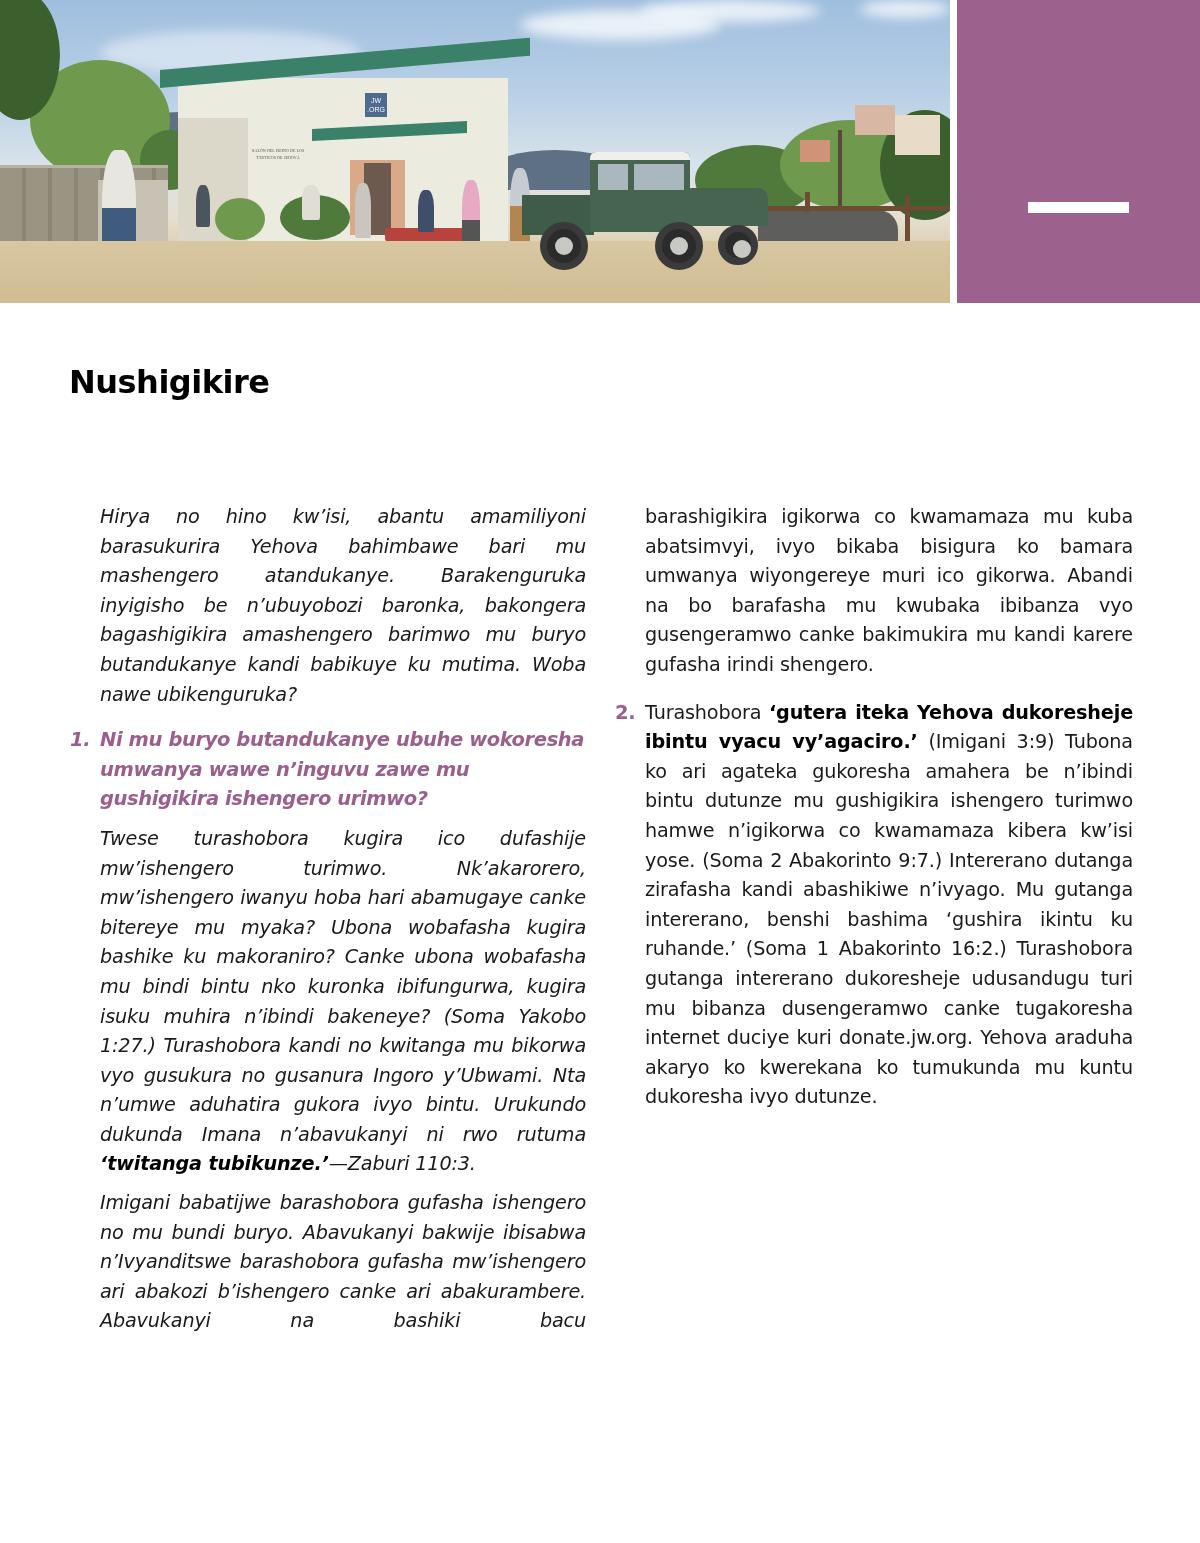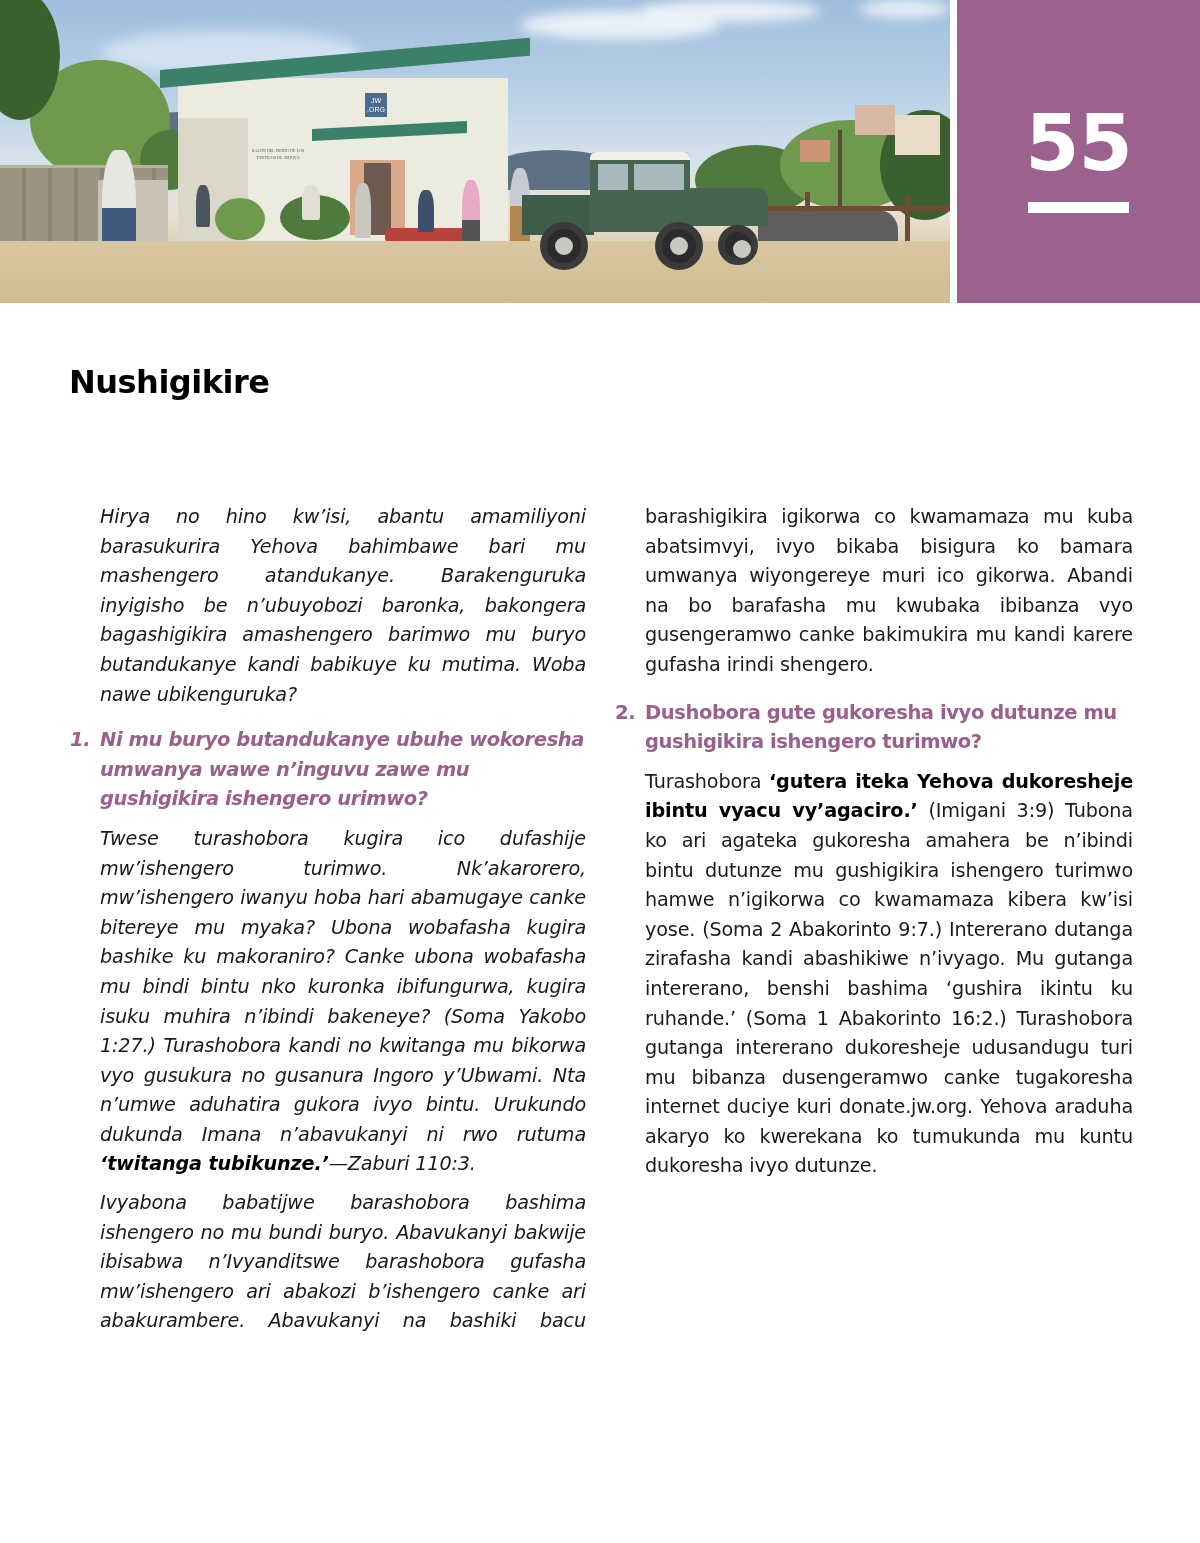--- a/index.html
+++ b/index.html
@@ -151,47 +151,45 @@
     <div class="win" style="left:8px; width:30px;"></div>
     <div class="win" style="left:44px; width:50px;"></div>
   </div>
   <div class="truck-hood"></div>
   <div class="wheel" style="left:540px; top:222px;"></div>
   <div class="wheel" style="left:655px; top:222px;"></div>
   <div class="wheel" style="left:718px; top:225px; width:40px; height:40px;"></div>
 </div>
 
 <div class="lesson-box">
-  <div class="lesson-number">55</div>
   <div class="lesson-rule"></div>
 </div>
 
 <h1 class="page-title">
   <span>Nushigikire</span><br>
 </h1>
 
 <div class="col col-left">
   <p class="para">Hirya no hino kw’isi, abantu amamiliyoni barasukurira Yehova bahimbawe bari mu mashengero atandukanye. Barakenguruka inyigisho be n’ubuyobozi baronka, bakongera bagashigikira amashengero barimwo mu buryo butandukanye kandi babikuye ku mutima. Woba nawe ubikenguruka?</p>
 
   <h2 class="question">
     <span class="num">1.</span>
     <span>Ni mu buryo butandukanye ubuhe wokoresha umwanya wawe n’inguvu zawe mu gushigikira ishengero urimwo?</span>
   </h2>
 
   <p class="para">
     <span>Twese turashobora kugira ico dufashije mw’ishengero turimwo. Nk’akarorero, mw’ishengero iwanyu hoba hari abamugaye canke bitereye mu myaka? Ubona wobafasha kugira bashike ku makoraniro? Canke ubona wobafasha mu bindi bintu nko kuronka ibifungurwa, kugira isuku muhira n’ibindi bakeneye? (Soma Yakobo 1:27.) Turashobora kandi no kwitanga mu bikorwa vyo gusukura no gusanura Ingoro y’Ubwami. Nta n’umwe aduhatira gukora ivyo bintu. Urukundo dukunda Imana n’abavukanyi ni rwo rutuma </span><b>‘twitanga tubikunze.’</b><span>—Zaburi 110:3.</span>
   </p>
 
-  <p class="para" id="split-left" style="text-align-last: justify;">Ivyabona babatijwe barashobora bashima ishengero no mu bundi buryo. Abavukanyi bakwije ibisabwa n’Ivyanditswe barashobora gufasha mw’ishengero ari abakozi b’ishengero canke ari abakurambere. Abavukanyi na bashiki bacu</p>
+  <p class="para" id="split-left" style="text-align-last: justify;">Imigani babatijwe barashobora gufasha ishengero no mu bundi buryo. Abavukanyi bakwije ibisabwa n’Ivyanditswe barashobora gufasha mw’ishengero ari abakozi b’ishengero canke ari abakurambere. Abavukanyi na bashiki bacu</p>
 </div>
 
 <div class="col col-right">
   <p class="para" id="split-right">barashigikira igikorwa co kwamamaza mu kuba abatsimvyi, ivyo bikaba bisigura ko bamara umwanya wiyongereye muri ico gikorwa. Abandi na bo barafasha mu kwubaka ibibanza vyo gusengeramwo canke bakimukira mu kandi karere gufasha irindi shengero.</p>
 
   <h2 class="question" style="margin-top:18px;">
     <span class="num">2.</span>
-    <span>Dushobora gute gukoresha ivyo dutunze mu gushigikira ishengero turimwo?</span>
   </h2>
 
   <p class="para">
     <span>Turashobora </span><b>‘gutera iteka Yehova dukoresheje ibintu vyacu vy’agaciro.’</b><span> (Imigani 3:9) Tubona ko ari agateka gukoresha amahera be n’ibindi bintu dutunze mu gushigikira ishengero turimwo hamwe n’igikorwa co kwamamaza kibera kw’isi yose. (Soma 2 Abakorinto 9:7.) Intererano dutanga zirafasha kandi abashikiwe n’ivyago. Mu gutanga intererano, benshi bashima ‘gushira ikintu ku ruhande.’ (Soma 1 Abakorinto 16:2.) Turashobora gutanga intererano dukoresheje udusandugu turi mu bibanza dusengeramwo canke tugakoresha internet duciye kuri donate.jw.org. Yehova araduha akaryo ko kwerekana ko tumukunda mu kuntu dukoresha ivyo dutunze.</span>
   </p>
 </div>
 
 </body></html>

